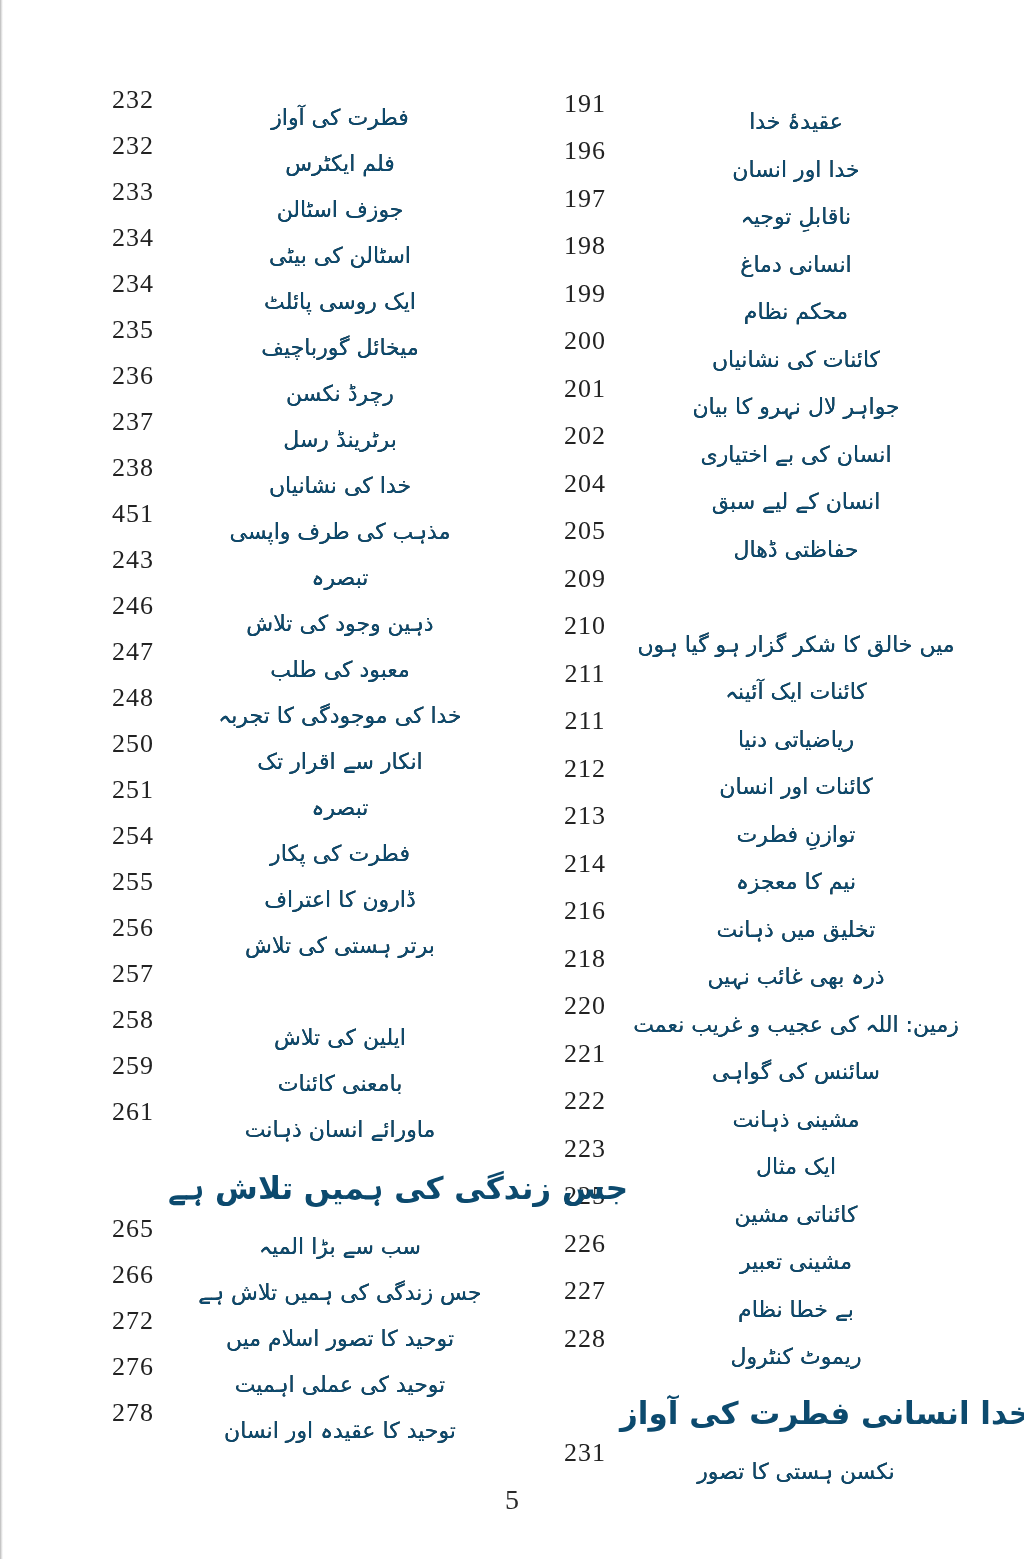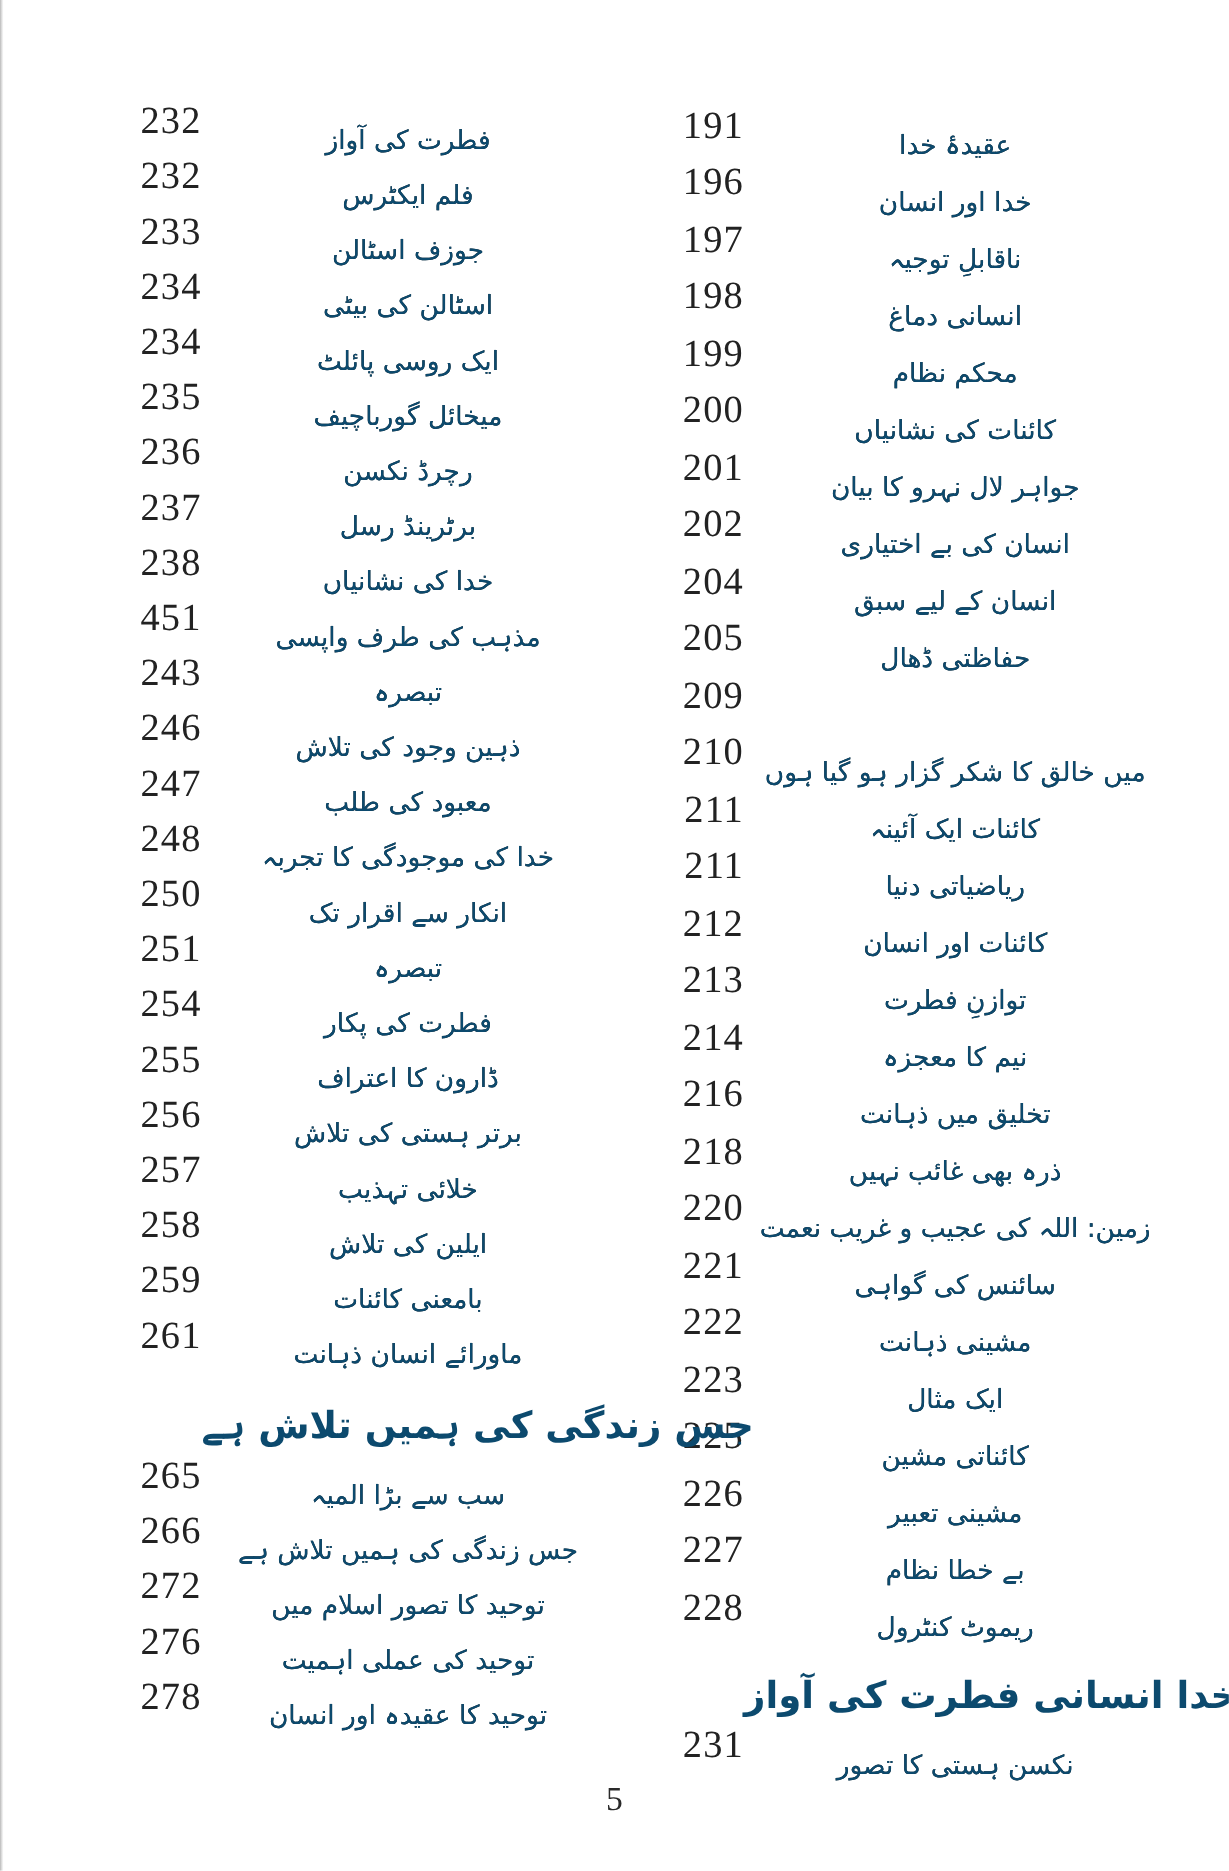--- a/index.html
+++ b/index.html
@@ -19,22 +19,22 @@
     background:linear-gradient(to right,#b9b9b9,#e9e9e9 60%,#ffffff);
   }
   .col{position:absolute;display:flex;flex-direction:column;}
   .col-right{left:540px;top:80px;width:432px;}
   .col-left{left:88px;top:77px;width:424px;}
   .row{display:flex;align-items:center;height:47.5px;}
   .col-left .row{height:46px;}
   .num{
     width:70px;flex:0 0 70px;
     font-family:"Liberation Serif",serif;
-    font-size:32px;line-height:1;
-    text-align:right;padding-left:10px;
+    font-size:26px;line-height:1;
+    text-align:center;padding-left:10px;
     letter-spacing:1px;
     color:#222222;
   }
   .title{
     flex:1;
     direction:rtl;
     text-align:center;
     font-size:22px;
     line-height:1.15;
     white-space:nowrap;
@@ -304,21 +304,20 @@
     <span class="title" lang="ur" dir="rtl">ڈارون کا اعتراف</span>
   </div>
 
   <div class="row">
     <span class="num">256</span>
     <span class="title" lang="ur" dir="rtl">برتر ہستی کی تلاش</span>
   </div>
 
   <div class="row">
     <span class="num">257</span>
-    <span class="title" lang="ur" dir="rtl">خلائی تہذیب</span>
   </div>
 
   <div class="row">
     <span class="num">258</span>
     <span class="title" lang="ur" dir="rtl">ایلین کی تلاش</span>
   </div>
 
   <div class="row">
     <span class="num">259</span>
     <span class="title" lang="ur" dir="rtl">بامعنی کائنات</span>

